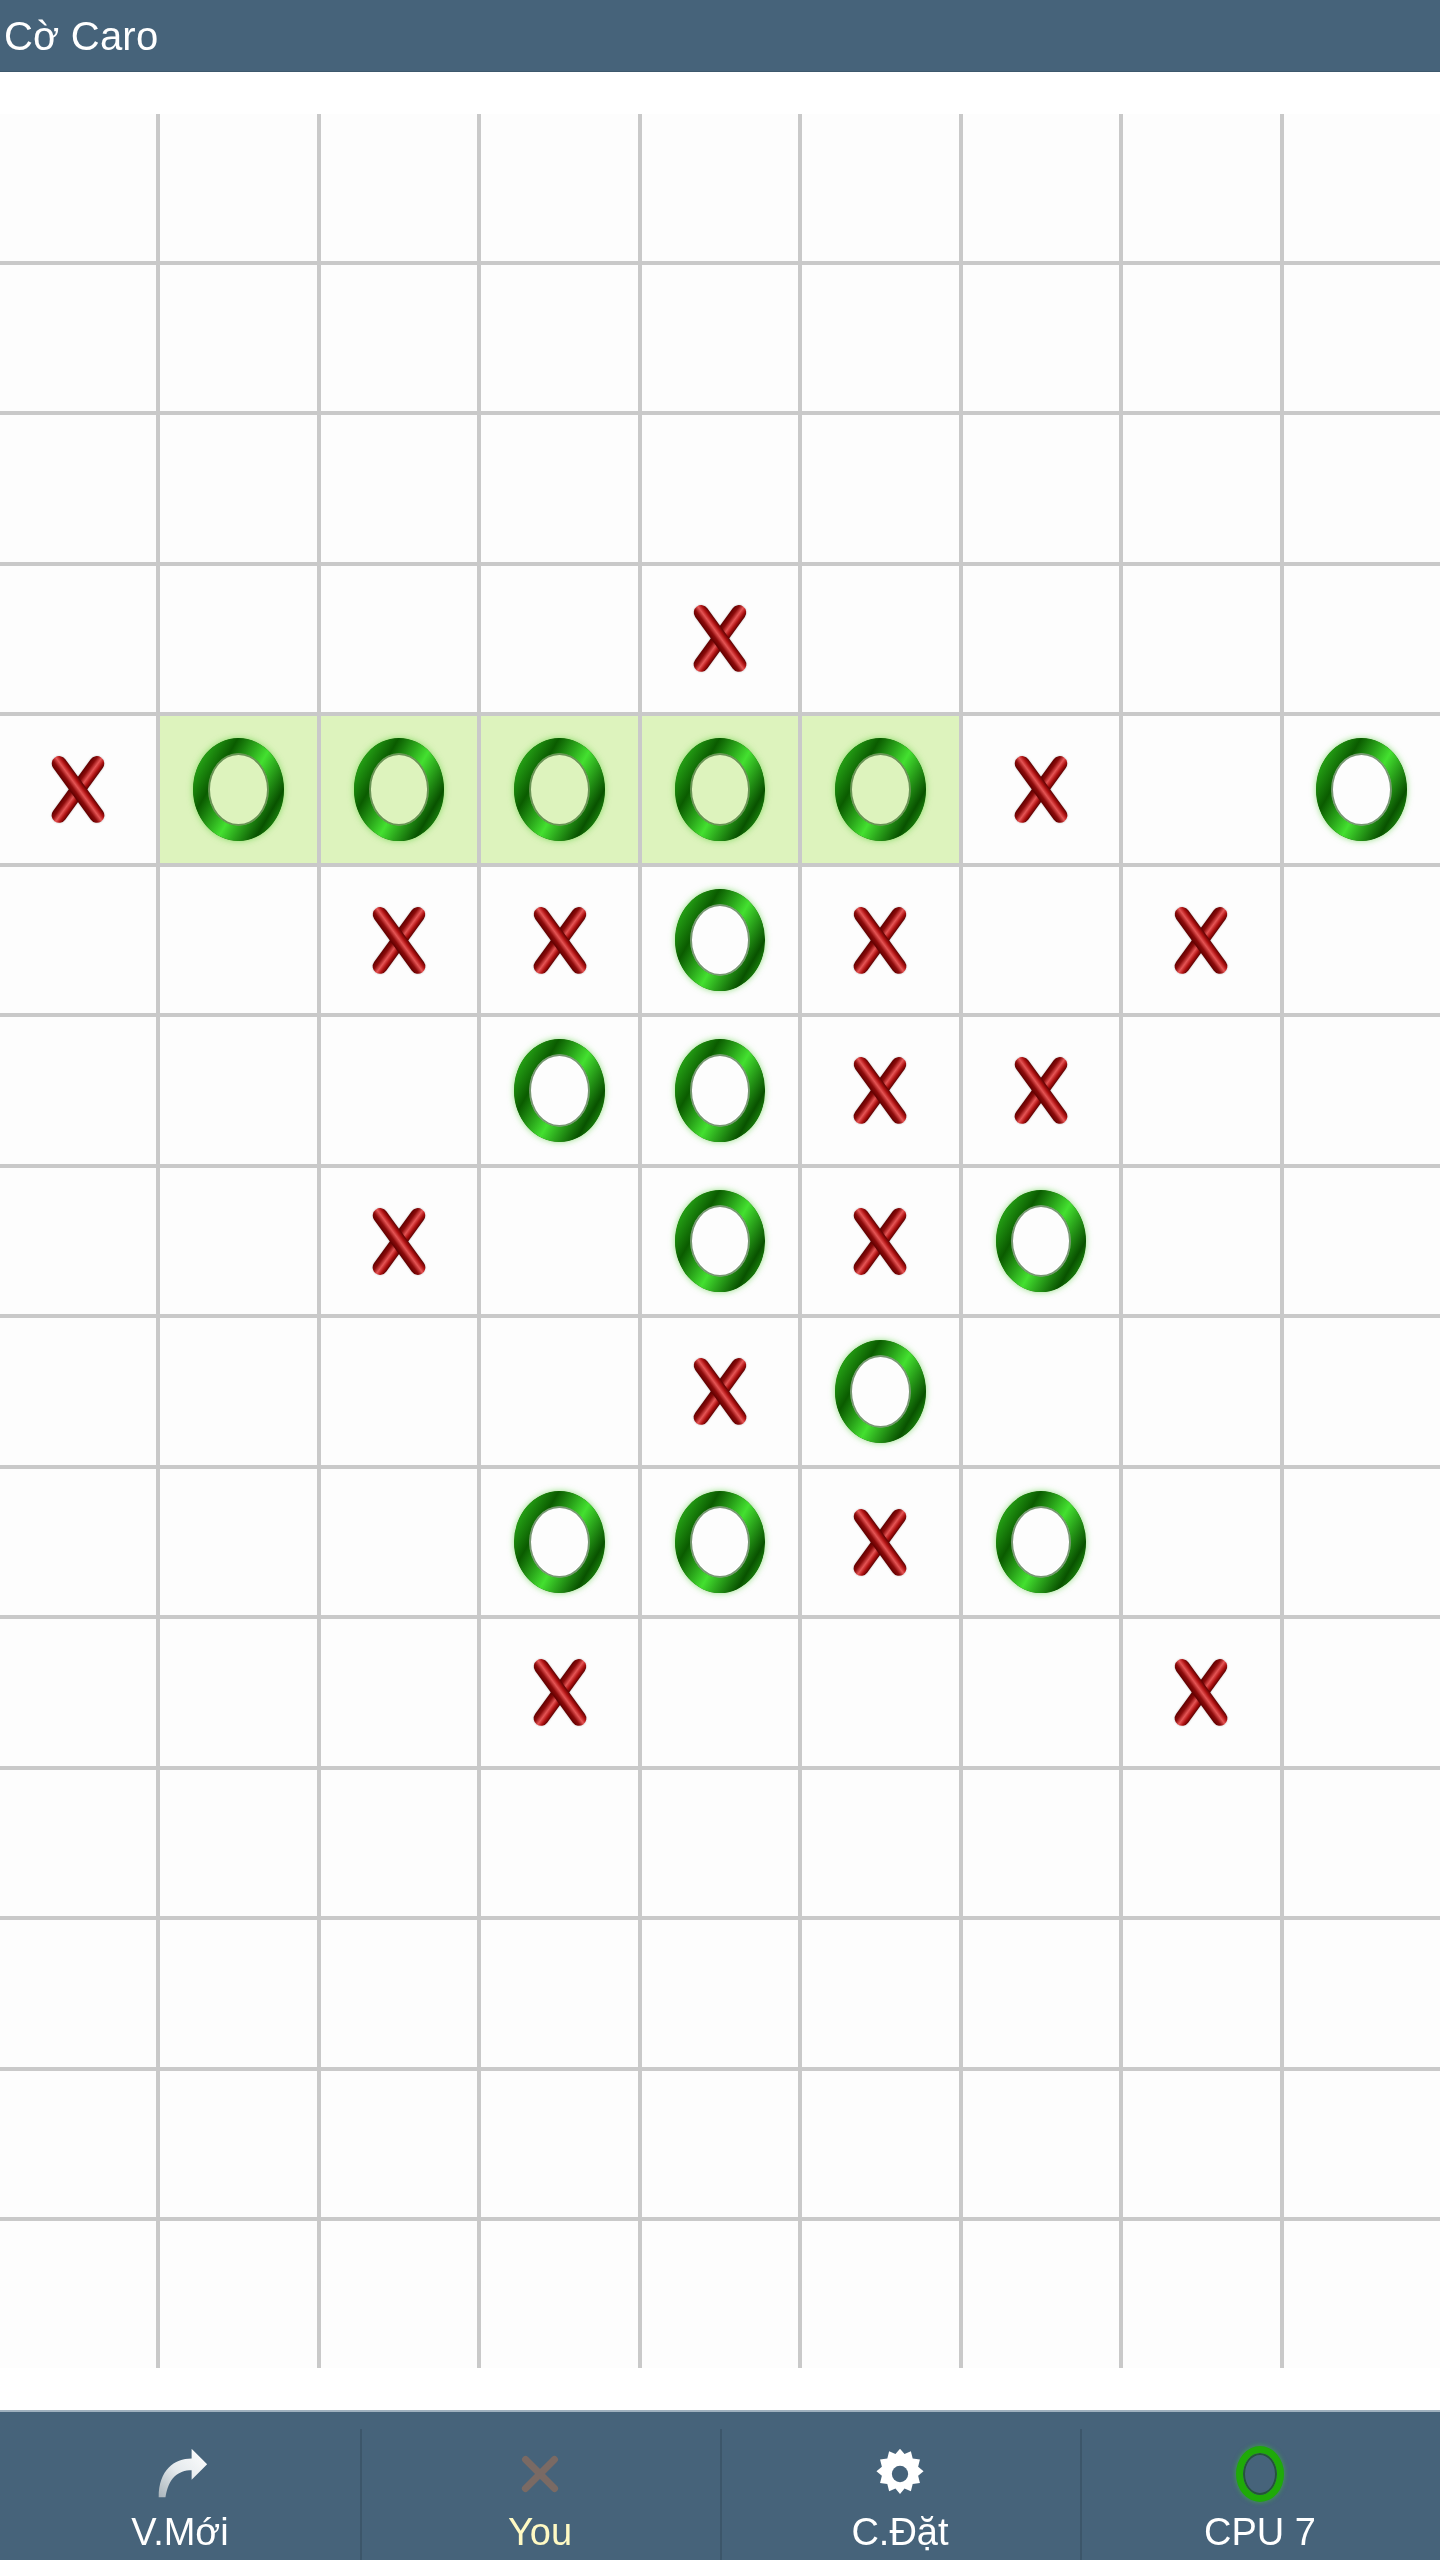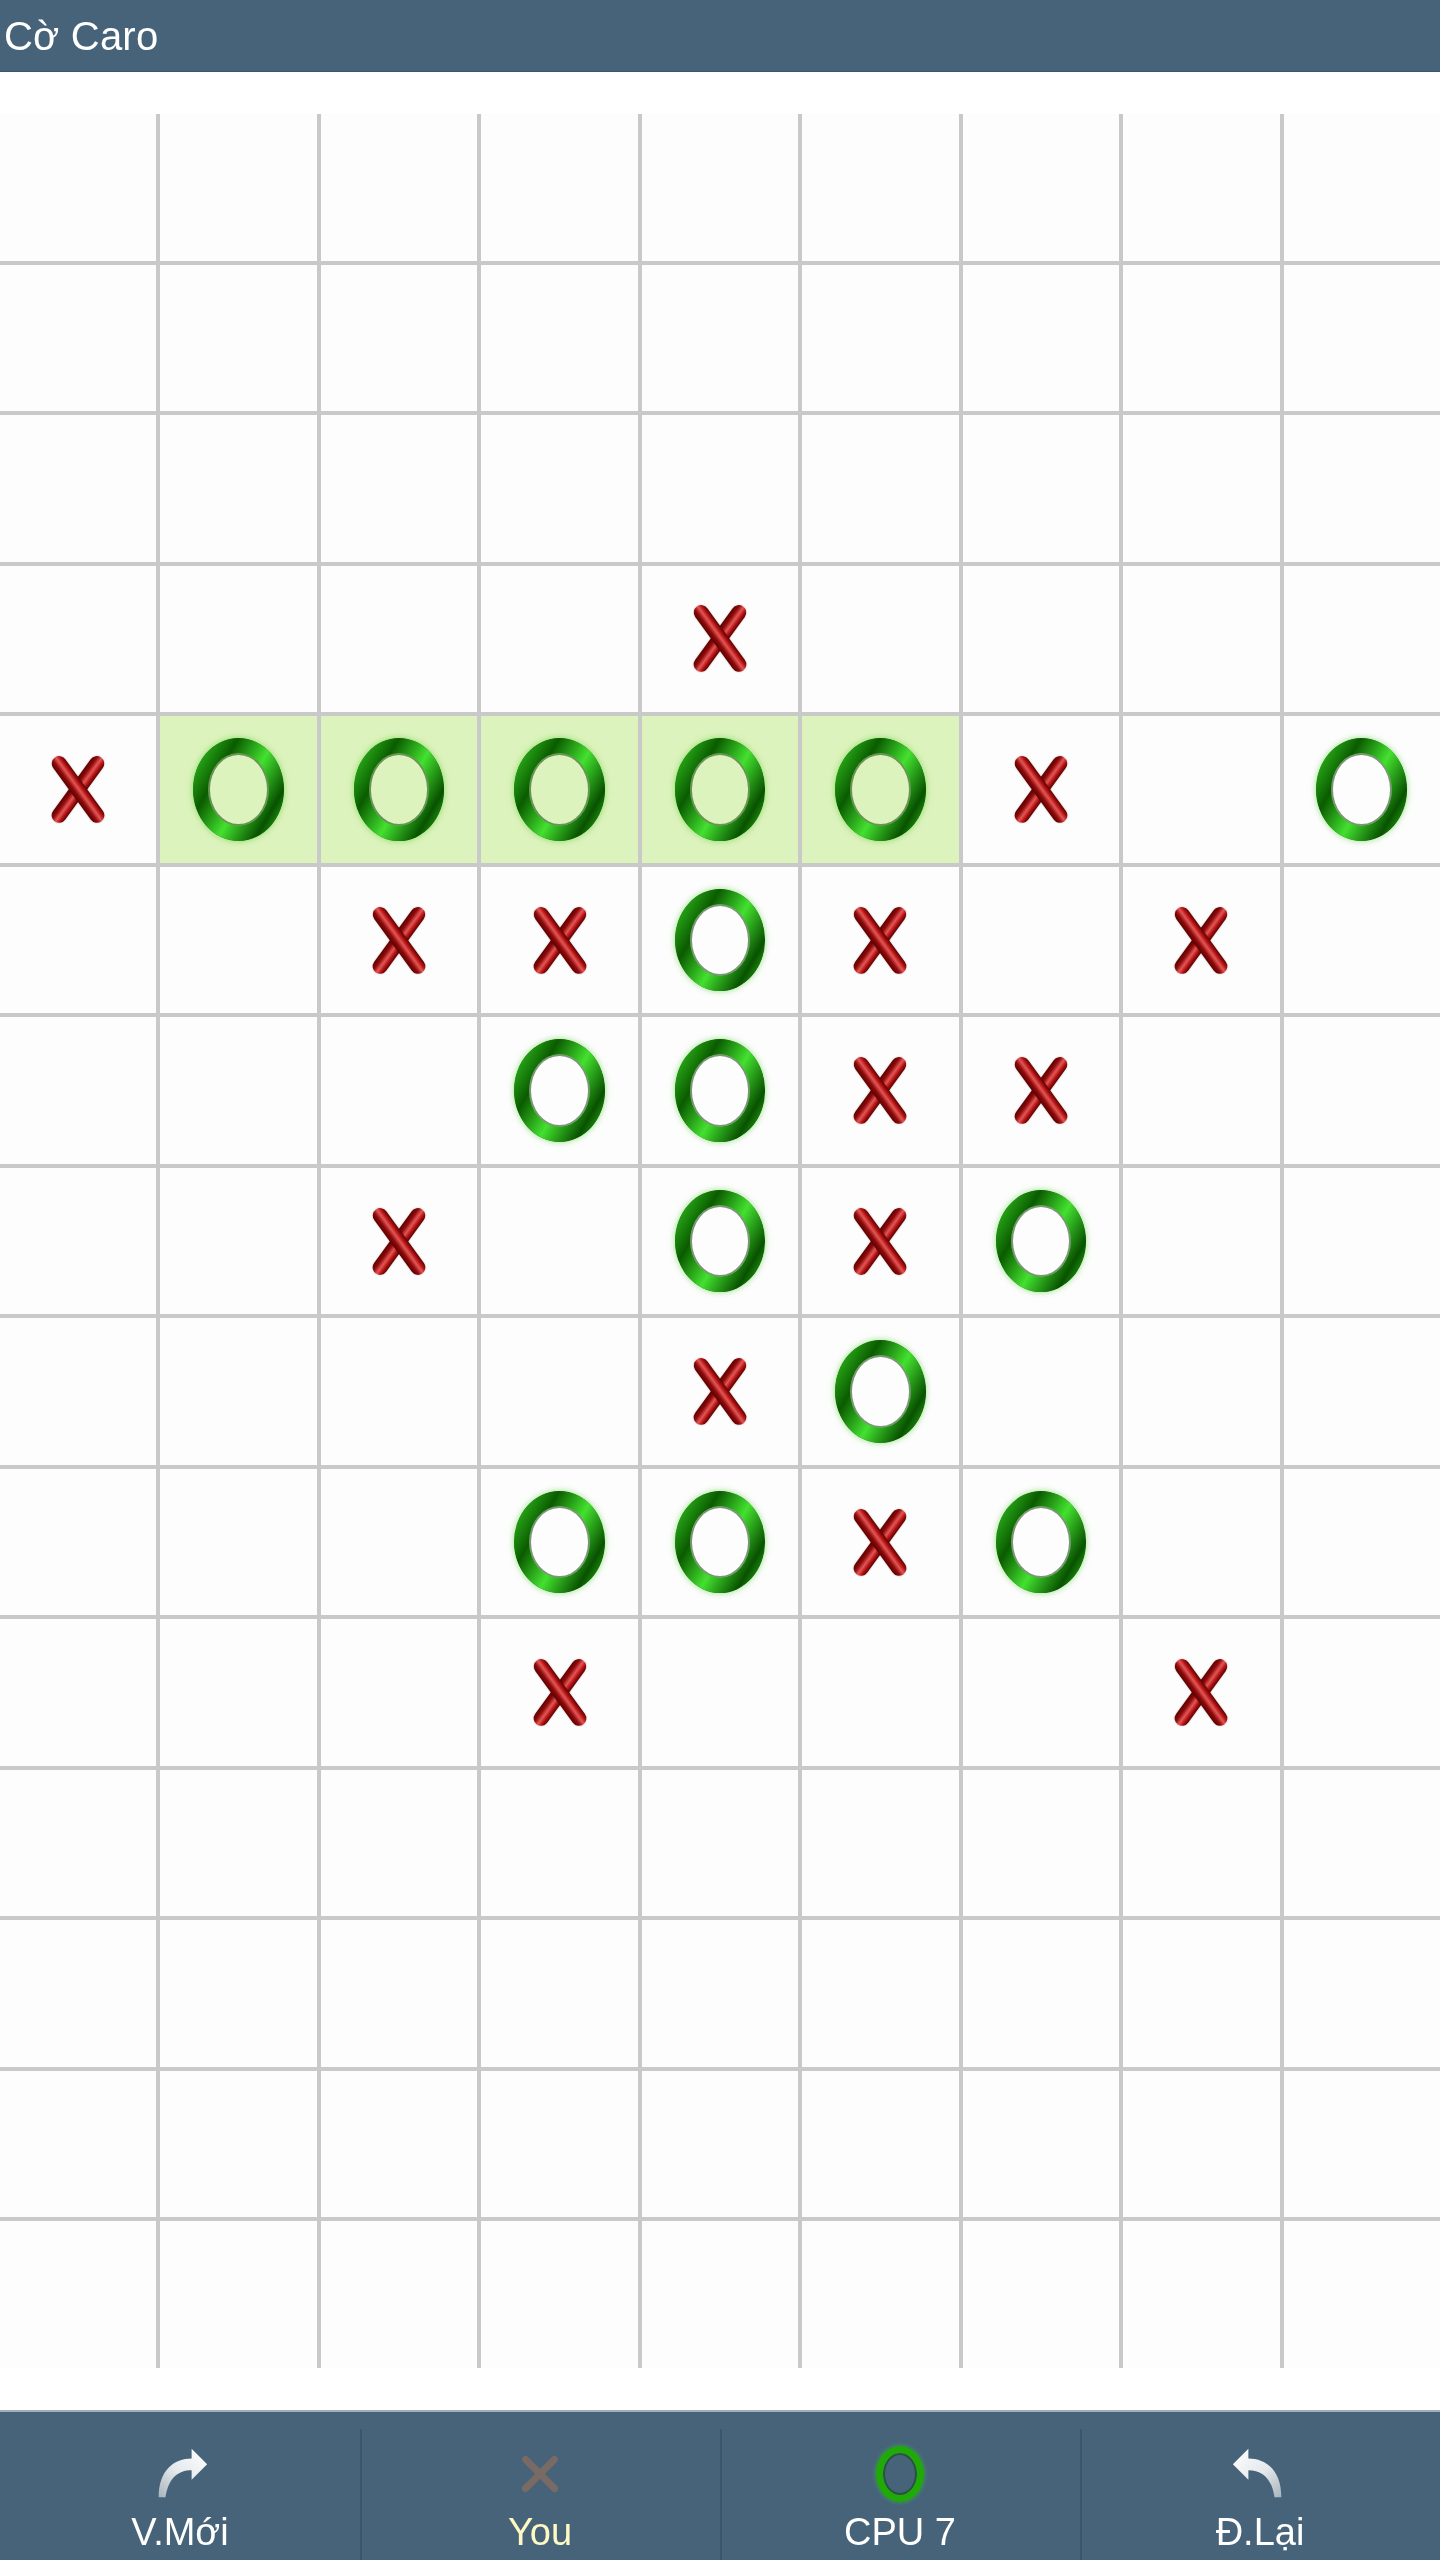--- a/index.html
+++ b/index.html
@@ -385,38 +385,32 @@
       <span class="tb-label">V.Mới</span>
     </div>
 
     <div class="tb-item disabled">
       <span class="tb-icon">
         <span class="icon-x-small"></span>
       </span>
       <span class="tb-label">You</span>
     </div>
 
+    <div class="tb-item">
+      <span class="tb-icon">
+        <svg viewBox="0 0 64 64" width="58" height="58" aria-hidden="true">
+          <path fill="#ffffff" d="M32 4 l5 6 7-3 2 8 8 1 -2 8 6 5 -6 5 2 8 -8 1 -2 8 -7-3 -5 6 -5-6 -7 3 -2-8 -8-1 2-8 -6-5 6-5 -2-8 8-1 2-8 7 3z"></path>
+          <circle cx="32" cy="32" r="9" fill="#46637a"></circle>
+        </svg>
+      </span>
+      <span class="tb-label">C.Đặt</span>
+    </div>
 
     <div class="tb-item">
       <span class="tb-icon">
         <span class="icon-o-small"></span>
       </span>
       <span class="tb-label">CPU 7</span>
     </div>
 
-    <div class="tb-item">
-      <span class="tb-icon">
-        <svg viewBox="0 0 64 64" width="62" height="62" aria-hidden="true">
-          <defs>
-            <linearGradient id="gArrowL" x1="1" y1="1" x2="0" y2="0">
-              <stop offset="0%" stop-color="#a9b4bb"></stop>
-              <stop offset="45%" stop-color="#e4e9ec"></stop>
-              <stop offset="100%" stop-color="#ffffff"></stop>
-            </linearGradient>
-          </defs>
-          <path d="M54 56 C54 28 38 16 20 16 L20 6 L4 22 L20 38 L20 28 C34 28 44 36 47 56 Z" fill="url(#gArrowL)"></path>
-        </svg>
-      </span>
-      <span class="tb-label">Đ.Lại</span>
-    </div>
 
   </div>
 </div>
 
 </body></html>

